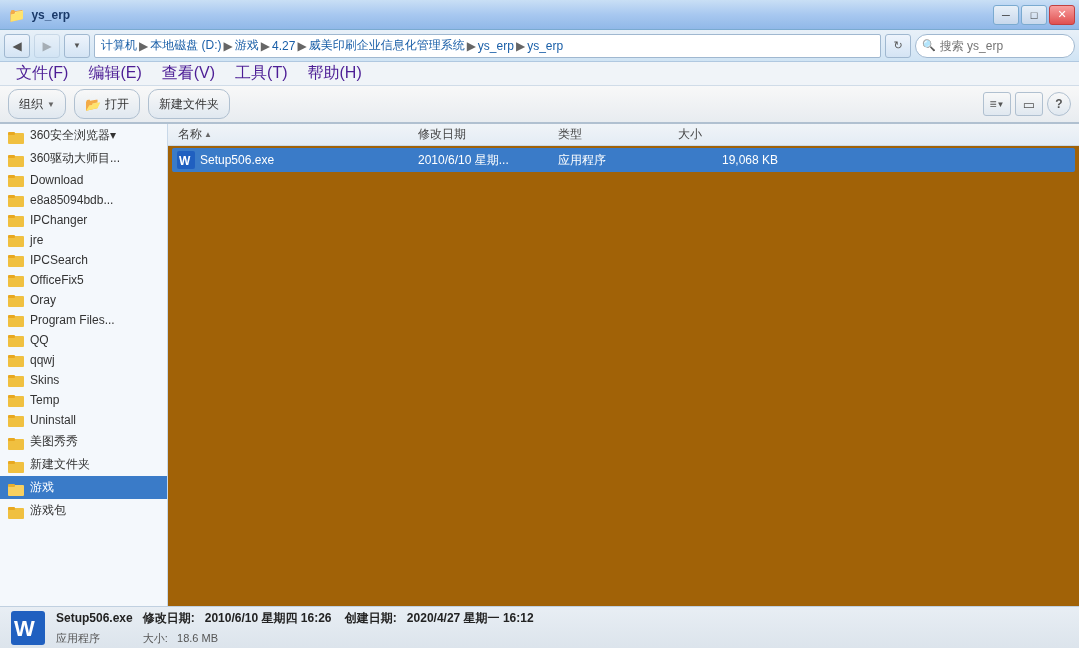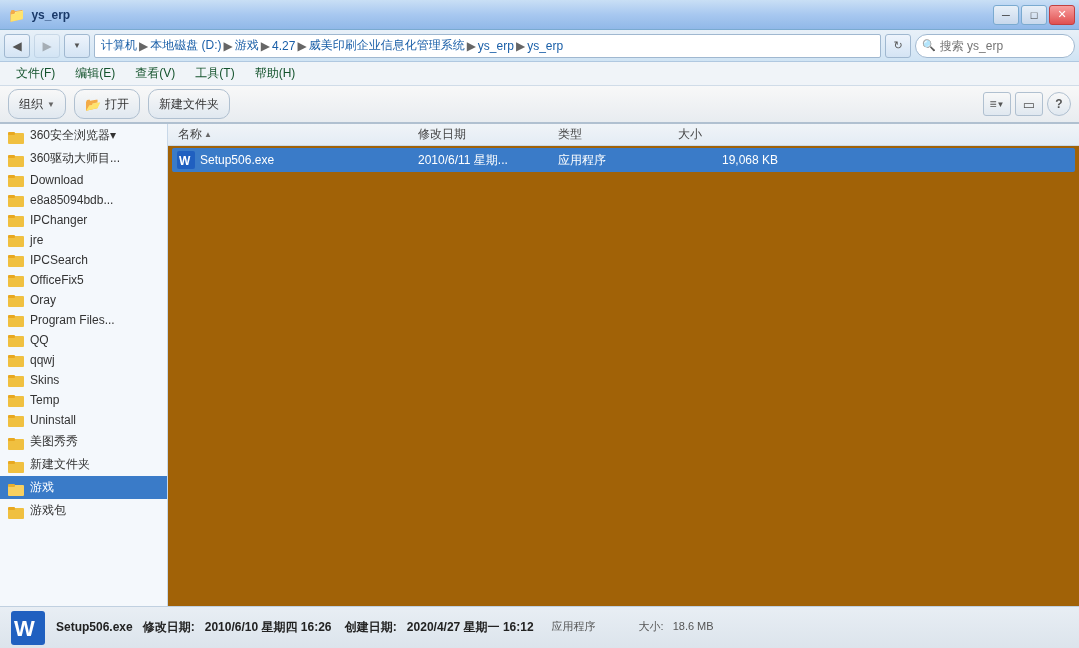--- a/index.html
+++ b/index.html
@@ -143,22 +143,22 @@
       background: #f0f4f8;
       display: flex;
       align-items: center;
       padding: 0 8px;
       gap: 4px;
       border-bottom: 1px solid #d0dce8;
     }
     .menu-item {
       padding: 2px 8px;
       cursor: pointer;
-      font-size: 12px;
-      color: #14532d;
+      font-size: 16px;
+      color: #4c1d95;
       border-radius: 2px;
     }
 
     
     #toolbar {
       height: 38px;
       background: linear-gradient(to bottom, #f8f8f8, #e8ecf0);
       display: flex;
       align-items: center;
       padding: 0 8px;
@@ -353,22 +353,22 @@
       padding: 4px 10px;
       gap: 10px;
     }
     #status-icon {
       width: 36px;
       height: 36px;
       flex-shrink: 0;
     }
     #status-info {
       display: flex;
-      flex-direction: row;
-      gap: 18px;
+      flex-direction: column;
+      gap: 4px;
     }
     #status-filename {
       font-size: 12px;
       font-weight: bold;
       color: #222;
     }
     #status-details {
       font-size: 11px;
       color: #555;
     }
@@ -651,21 +651,21 @@
     <div id="file-list">
       <div class="file-item selected">
         <div class="file-item-icon">
 
           <svg width="20" height="20" viewBox="0 0 20 20" xmlns="http://www.w3.org/2000/svg">
             <rect x="1" y="1" width="18" height="18" rx="2" fill="#2060c0"></rect>
             <text x="3" y="15" font-size="12" font-weight="bold" fill="white" font-family="Arial">W</text>
           </svg>
         </div>
         <div class="file-name">Setup506.exe</div>
-        <div class="file-date">2010/6/11 星期...</div>
+        <div class="file-date">2010/6/10 星期...</div>
         <div class="file-type">应用程序</div>
         <div class="file-size">19,068 KB</div>
       </div>
     </div>
   </div>
 </div>
 
 <div id="status-bar">
   <div id="status-icon">
     <svg width="36" height="36" viewBox="0 0 36 36" xmlns="http://www.w3.org/2000/svg">

